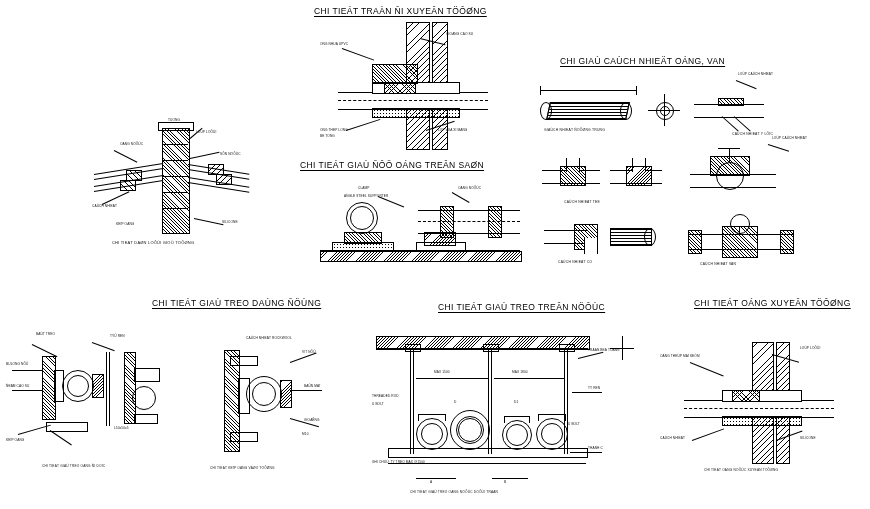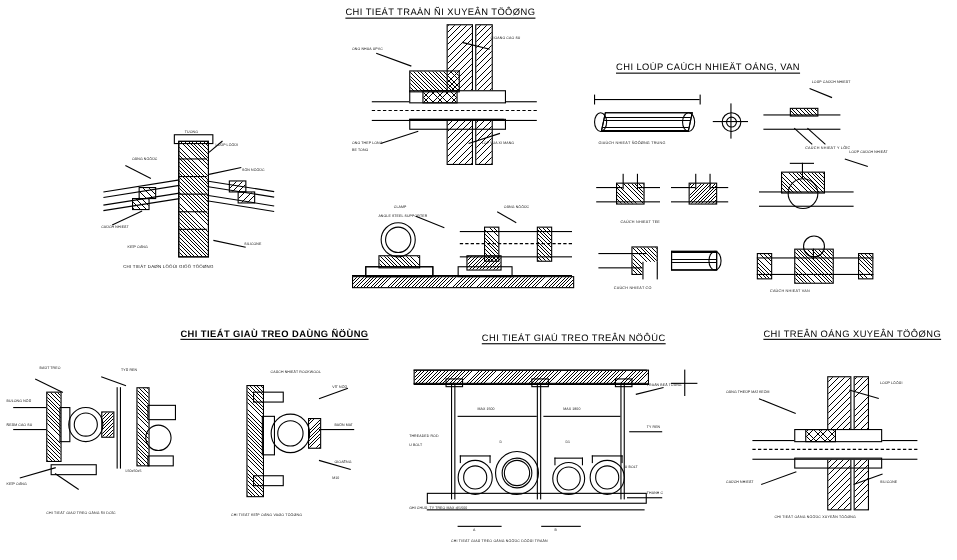--- a/index.html
+++ b/index.html
@@ -26,24 +26,25 @@
   .grp{position:absolute;}
   .pipe{position:absolute;border-top:1px solid #000;border-bottom:1px solid #000;background:#fff;}
   .pipeH{position:absolute;border-left:1px solid #000;border-right:1px solid #000;background:#fff;}
 </style>
 </head>
 <body>
 
 <div id="sheet">
 
   <div class="ttl" style="left:314px;top:6px;">CHI TIEÁT TRAÀN ÑI XUYEÂN TÖÔØNG</div>
-  <div class="ttl" style="left:560px;top:56px;">CHI LOÙP CAÙCH NHIEÄT OÁNG, VAN</div>
-  <div class="ttl" style="left:164px;top:298px;font-weight:bold;">CHI TIEÁT GIAÙ TREO DAÙNG ÑÖÙNG</div>
+  <div class="ttl" style="left:560px;top:56px;">CHI GIAÙ CAÙCH NHIEÄT OÁNG, VAN</div>
+  <div class="ttl" style="left:300px;top:160px;">CHI TIEÁT GIAÙ ÑÔÕ OÁNG TREÂN SAØN</div>
+  <div class="ttl" style="left:152px;top:298px;">CHI TIEÁT GIAÙ TREO DAÙNG ÑÖÙNG</div>
   <div class="ttl" style="left:438px;top:302px;">CHI TIEÁT GIAÙ TREO TREÂN NÖÔÙC</div>
-  <div class="ttl" style="left:694px;top:298px;">CHI TREÂN OÁNG XUYEÂN TÖÔØNG</div>
+  <div class="ttl" style="left:694px;top:298px;">CHI TIEÁT OÁNG XUYEÂN TÖÔØNG</div>
 
   <div class="grp" style="left:90px;top:120px;width:170px;height:130px;">
 
     <div class="box h45b" style="left:72px;top:8px;width:26px;height:104px;"></div>
     <div class="box" style="left:72px;top:8px;width:26px;height:104px;background:transparent;"></div>
 
     <div class="hv" style="left:72px;top:24px;width:26px;"></div>
     <div class="hv" style="left:72px;top:40px;width:26px;"></div>
     <div class="hv" style="left:72px;top:56px;width:26px;"></div>
     <div class="hv" style="left:72px;top:72px;width:26px;"></div>

